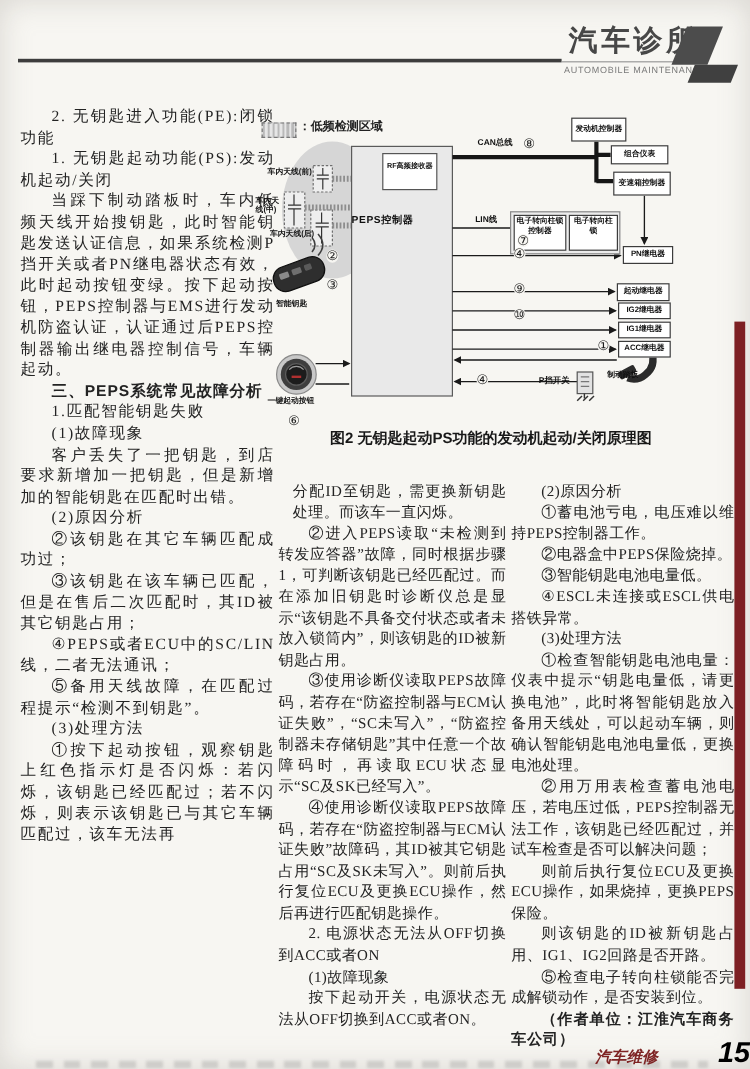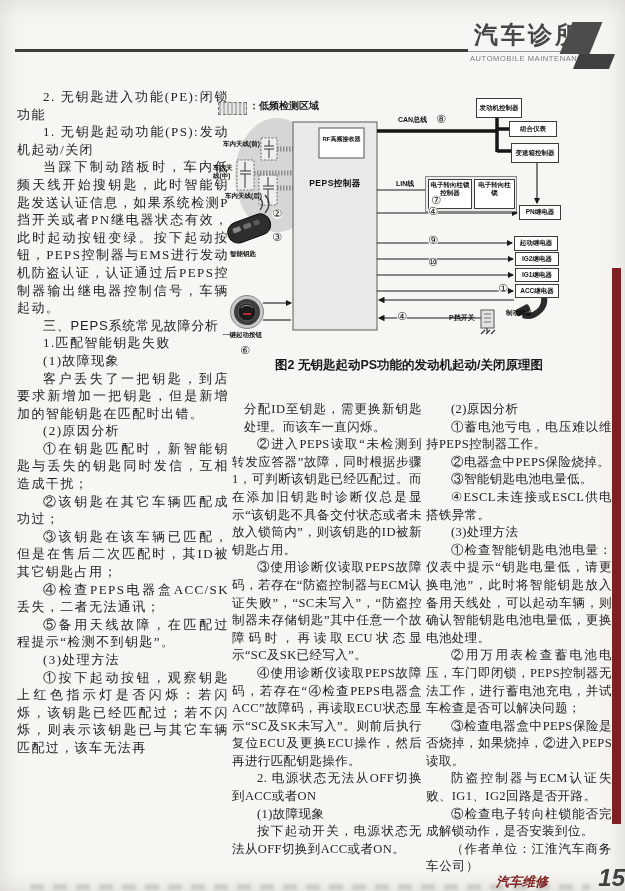--- a/index.html
+++ b/index.html
@@ -18,47 +18,47 @@
   .logo-shape-a{position:absolute;left:566px;top:22px;width:30px;height:32px;background:#4c4c4c;transform:skewX(-22deg);}
   .logo-shape-b{position:absolute;left:576px;top:54px;width:36px;height:15px;background:#404040;transform:skewX(-22deg);}
 
   
   .col{position:absolute;color:#232323;text-align:justify;}
   #col-1{left:17px;top:88px;width:212px;font-size:13px;line-height:17.6px;letter-spacing:1.4px;}
   #col-2{left:232px;top:401px;width:190px;font-size:12.5px;line-height:17.6px;letter-spacing:.4px;}
   #col-3{left:426px;top:401px;width:186px;font-size:12.5px;line-height:17.6px;letter-spacing:.4px;}
   .para{text-indent:2em;margin:0;}
   .para.nc{text-indent:0;margin-left:12px;}
-  .para.hb{font-family:"Liberation Sans","DejaVu Sans",sans-serif;font-weight:normal;letter-spacing:.8px;}
+  .para.hb{font-family:"Liberation Sans","DejaVu Sans",sans-serif;font-weight:bold;letter-spacing:.8px;}
 
   
   #diagram{position:absolute;left:212px;top:88px;width:394px;height:300px;}
   #diagram svg{position:absolute;left:0;top:0;z-index:1;}
   .dbox{position:absolute;border:1px solid #3c3c3c;background:#fff;display:flex;align-items:center;justify-content:center;
         text-align:center;font:bold 6.5px/1.3 "Liberation Sans","DejaVu Sans",sans-serif;color:#111;
         box-sizing:border-box;padding:1px;z-index:2;}
   .dbox.gray{background:#ececec;border-color:#666;}
   .dtag{position:absolute;font:bold 6.5px/1.25 "Liberation Sans",sans-serif;color:#111;z-index:2;}
   .dtag.plain{font-weight:bold;font-size:7px;}
   .marker{position:absolute;font:11px/1 "DejaVu Sans",sans-serif;color:#1c1c1c;z-index:3;
           background:#f7f6f2;border-radius:50%;}
   .legend-swatch{position:absolute;left:6px;top:14px;width:27px;height:11px;z-index:2;
        border:1px dashed #777;
        background:repeating-linear-gradient(90deg,#b9b9b9 0 2px,#e6e6e6 2px 4px);}
   .legend-text{position:absolute;left:37px;top:12px;font:bold 10px/1.2 "Liberation Sans",sans-serif;color:#222;z-index:2;}
-  .peps-label{position:absolute;left:81px;top:91px;width:84px;text-align:center;
+  .peps-label{position:absolute;left:81px;top:91px;width:84px;
        font:bold 8.5px/1 "Liberation Sans",sans-serif;color:#111;z-index:2;letter-spacing:.5px;}
   .caption{position:absolute;left:0;top:270px;width:394px;text-align:center;
        font:bold 12.5px/1.2 "Liberation Sans","DejaVu Sans",sans-serif;color:#181818;z-index:2;}
 
   
   .footer{position:absolute;left:492px;top:866px;display:flex;align-items:baseline;gap:8px;z-index:2;}
   .journal{font:bold italic 13px/1.4 "Liberation Serif",serif;color:#7e2424;
            border-bottom:2px solid #7e2424;padding:0 4px 1px 4px;}
-  .pageno{font:bold italic 24px/1 "Liberation Sans",sans-serif;color:#404040;}
+  .pageno{font:bold italic 24px/1 "Liberation Sans",sans-serif;color:#000000;}
   .redbar{position:absolute;left:612px;top:268px;width:9px;height:556px;background:#7d2023;z-index:2;}
   .smudge{position:absolute;left:30px;top:884px;width:560px;height:6px;opacity:.3;filter:blur(1.5px);
        background:repeating-linear-gradient(90deg,#8c8c8c 0 14px,transparent 14px 23px);}
 </style>
 </head>
 <body>
 
 <div id="page">
 
   <div class="hrule"></div>
@@ -70,48 +70,47 @@
 
   <div id="col-1" class="col">
       <p class="para">2. 无钥匙进入功能(PE):闭锁功能</p>
       <p class="para">1. 无钥匙起动功能(PS):发动机起动/关闭</p>
       <p class="para">当踩下制动踏板时，车内低频天线开始搜钥匙，此时智能钥匙发送认证信息，如果系统检测P挡开关或者PN继电器状态有效，此时起动按钮变绿。按下起动按钮，PEPS控制器与EMS进行发动机防盗认证，认证通过后PEPS控制器输出继电器控制信号，车辆起动。</p>
       <p class="para hb">三、PEPS系统常见故障分析</p>
       <p class="para">1.匹配智能钥匙失败</p>
       <p class="para">(1)故障现象</p>
       <p class="para">客户丢失了一把钥匙，到店要求新增加一把钥匙，但是新增加的智能钥匙在匹配时出错。</p>
       <p class="para">(2)原因分析</p>
-      <p class="para">①在钥匙匹配时，新智能钥匙与丢失的钥匙同时发信，互相造成干扰；</p>
       <p class="para">②该钥匙在其它车辆匹配成功过；</p>
       <p class="para">③该钥匙在该车辆已匹配，但是在售后二次匹配时，其ID被其它钥匙占用；</p>
-      <p class="para">④检查PEPS电器盒ACC/SK丢失，二者无法通讯；</p>
+      <p class="para">④PEPS或者ECU中的SC/LIN线，二者无法通讯；</p>
       <p class="para">⑤备用天线故障，在匹配过程提示“检测不到钥匙”。</p>
       <p class="para">(3)处理方法</p>
       <p class="para">①按下起动按钮，观察钥匙上红色指示灯是否闪烁：若闪烁，该钥匙已经匹配过；若不闪烁，则表示该钥匙已与其它车辆匹配过，该车无法再</p>
     </div>
   <div id="col-2" class="col">
       <p class="para nc">分配ID至钥匙，需更换新钥匙处理。而该车一直闪烁。</p>
       <p class="para">②进入PEPS读取“未检测到转发应答器”故障，同时根据步骤1，可判断该钥匙已经匹配过。而在添加旧钥匙时诊断仪总是显示“该钥匙不具备交付状态或者未放入锁筒内”，则该钥匙的ID被新钥匙占用。</p>
       <p class="para">③使用诊断仪读取PEPS故障码，若存在“防盗控制器与ECM认证失败”，“SC未写入”，“防盗控制器未存储钥匙”其中任意一个故障码时，再读取ECU状态显示“SC及SK已经写入”。</p>
-      <p class="para">④使用诊断仪读取PEPS故障码，若存在“④检查PEPS电器盒ACC”故障码，再读取ECU状态显示“SC及SK未写入”。则前后执行复位ECU及更换ECU操作，然后再进行匹配钥匙操作。</p>
+      <p class="para">④使用诊断仪读取PEPS故障码，若存在“防盗控制器与ECM认证失败”故障码，其ID被其它钥匙占用“SC及SK未写入”。则前后执行复位ECU及更换ECU操作，然后再进行匹配钥匙操作。</p>
       <p class="para">2. 电源状态无法从OFF切换到ACC或者ON</p>
       <p class="para">(1)故障现象</p>
       <p class="para">按下起动开关，电源状态无法从OFF切换到ACC或者ON。</p>
     </div>
   <div id="col-3" class="col">
       <p class="para">(2)原因分析</p>
       <p class="para">①蓄电池亏电，电压难以维持PEPS控制器工作。</p>
       <p class="para">②电器盒中PEPS保险烧掉。</p>
       <p class="para">③智能钥匙电池电量低。</p>
       <p class="para">④ESCL未连接或ESCL供电搭铁异常。</p>
       <p class="para">(3)处理方法</p>
       <p class="para">①检查智能钥匙电池电量：仪表中提示“钥匙电量低，请更换电池”，此时将智能钥匙放入备用天线处，可以起动车辆，则确认智能钥匙电池电量低，更换电池处理。</p>
-      <p class="para">②用万用表检查蓄电池电压，车门即闭锁，PEPS控制器无法工作，进行蓄电池充电，并试车检查是否可以解决问题；</p>
-      <p class="para">③检查电器盒中PEPS保险是否烧掉，如果烧掉，②进入PEPS读取。</p>
-      <p class="para">防盗控制器与ECM认证失败、IG1、IG2回路是否开路。</p>
+      <p class="para">②用万用表检查蓄电池电压，若电压过低，PEPS控制器无法工作，该钥匙已经匹配过，并试车检查是否可以解决问题；</p>
+      <p class="para">则前后执行复位ECU及更换ECU操作，如果烧掉，更换PEPS保险。</p>
+      <p class="para">则该钥匙的ID被新钥匙占用、IG1、IG2回路是否开路。</p>
       <p class="para">⑤检查电子转向柱锁能否完成解锁动作，是否安装到位。</p>
       <p class="para hb">（作者单位：江淮汽车商务车公司）</p>
     </div>
 
   <div id="diagram">
     <svg width="394" height="300" viewBox="0 0 394 300">
       <defs>
         <marker id="arr" markerWidth="6" markerHeight="6" refX="5" refY="3" orient="auto">
           <path d="M0,0 L6,3 L0,6 Z" fill="#1a1a1a"></path>
         </marker>

